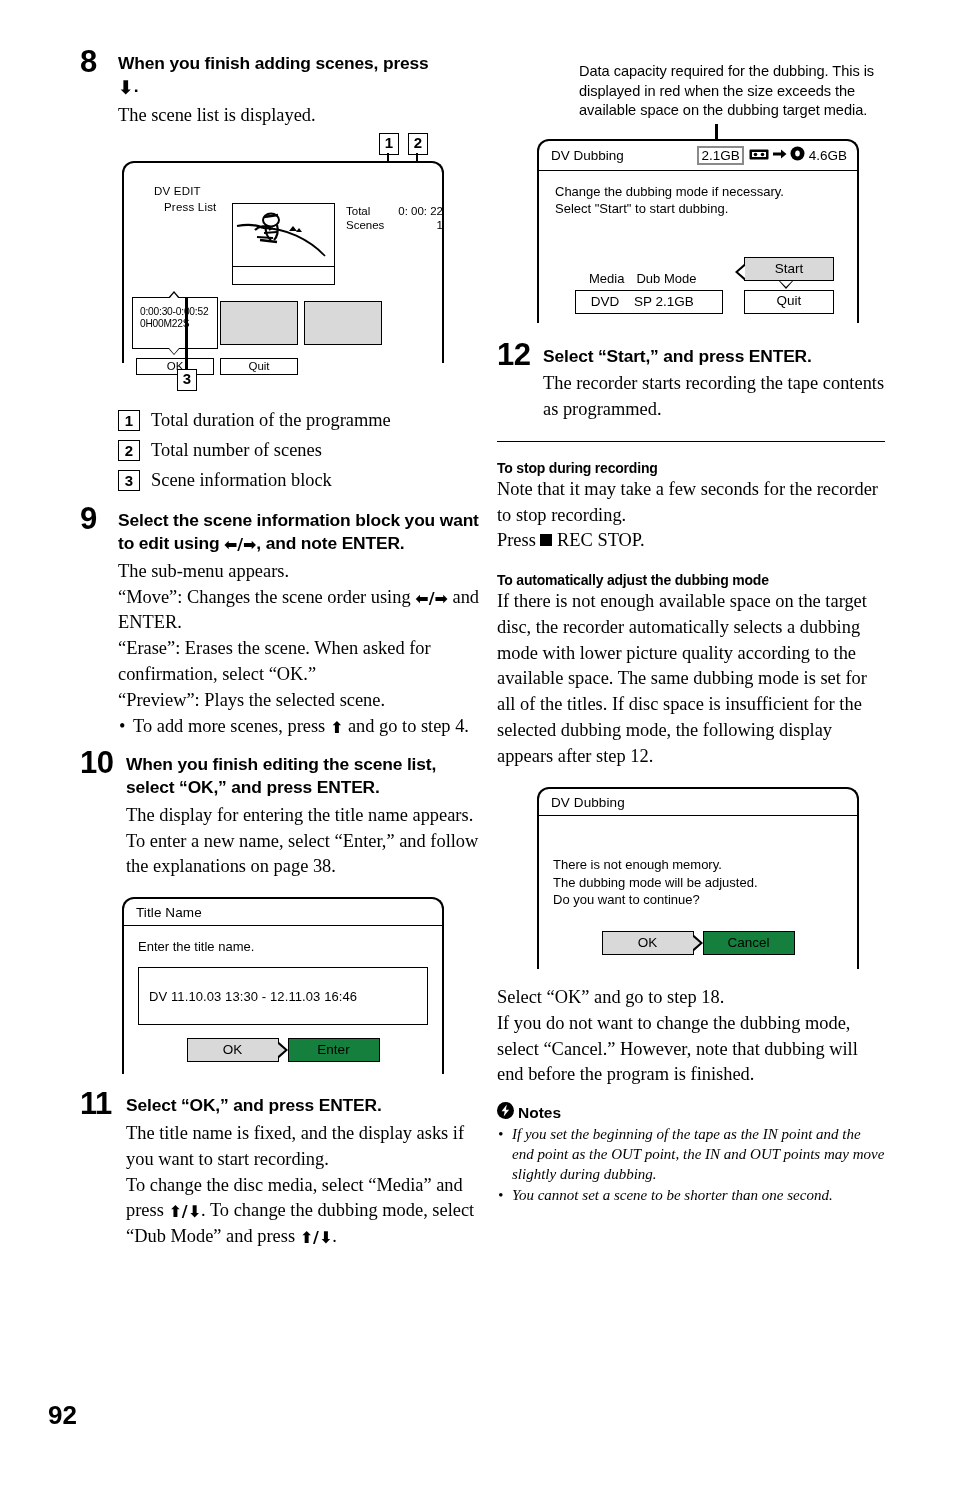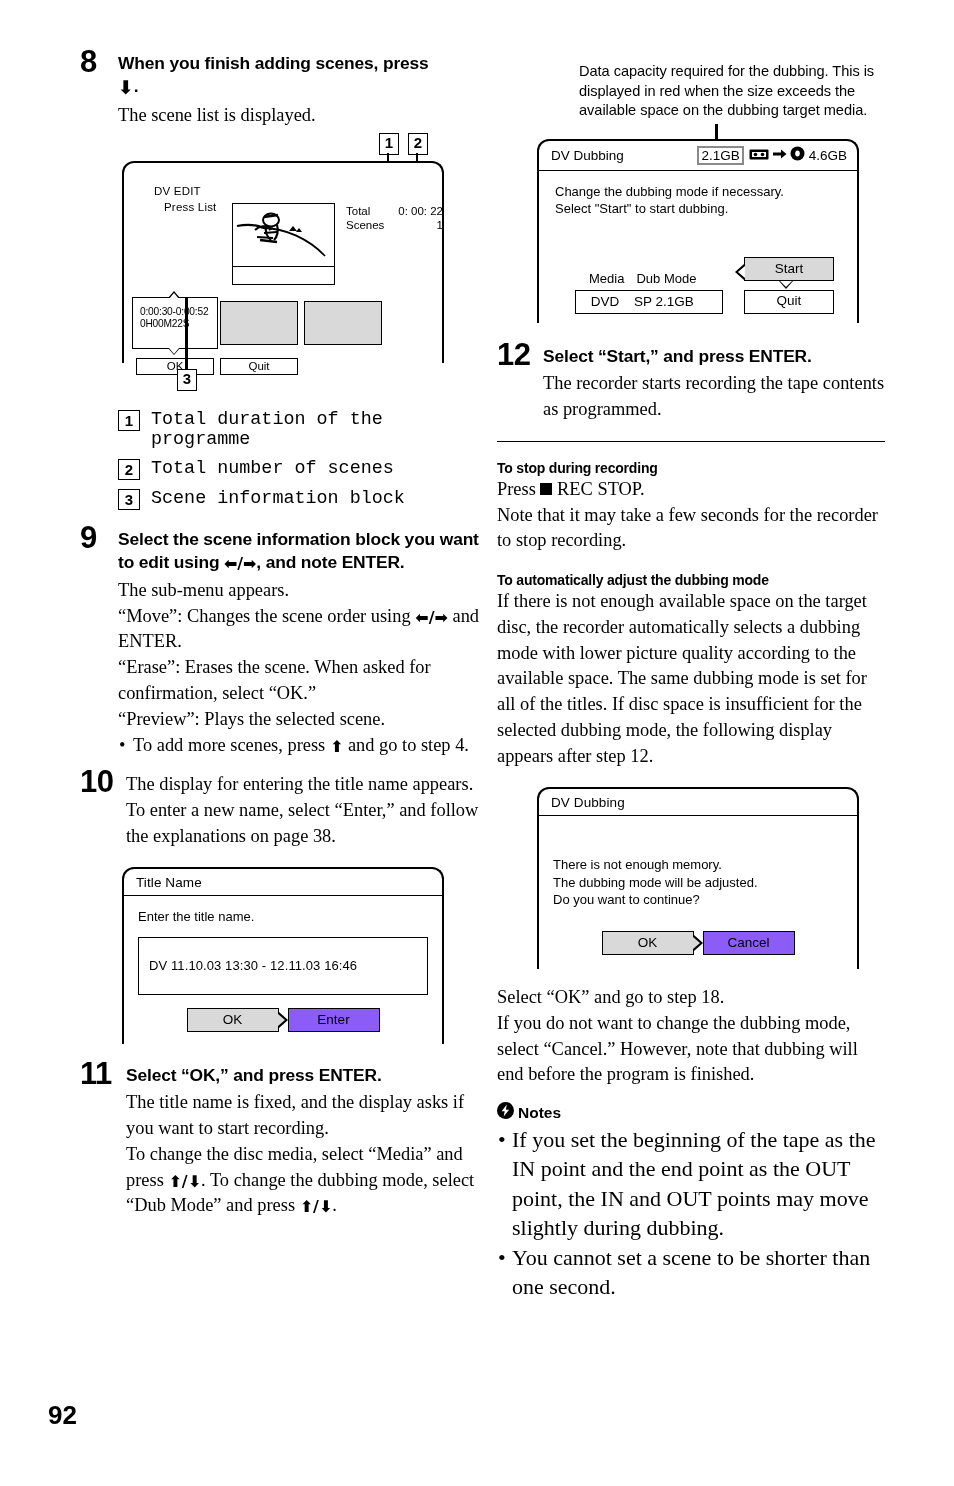--- a/index.html
+++ b/index.html
@@ -119,21 +119,21 @@
     font-family: "Liberation Sans", sans-serif;
     font-weight: bold;
     font-size: 15px;
     line-height: 17px;
     min-width: 14px;
     text-align: center;
     padding: 1px 3px 1px 3px;
     background: #fff;
   }
   .callout-label {
-    font-family: Liberation Mono, monospace;
+    font-family: Liberation Serif, serif;
     font-size: 18.4px;
     line-height: 20px;
     margin-left: 11px;
   }
 
   
   .fig-scenelist {
     position: relative;
     margin-left: 42px;
     margin-top: 10px;
@@ -316,21 +316,21 @@
     padding: 13px 0 12px 0;
   }
   .btn {
     border: 1.8px solid #000;
     box-sizing: border-box;
     font-family: "Liberation Sans", sans-serif;
     font-size: 13.5px;
     text-align: center;
     padding: 3px 0 4px 0;
     width: 92px;
-    background: #8b5cf6;
+    background: #15803d;
     position: relative;
   }
   .btn.sel {
     background: #d9d9d9;
   }
   .btn.sel:after {
     content: "";
     position: absolute;
     right: -10px;
     top: 50%;
@@ -497,22 +497,23 @@
     margin-top: 14px;
     margin-bottom: 2px;
   }
   .notes-head .t {
     font-family: "Liberation Sans", sans-serif;
     font-weight: bold;
     font-size: 15.5px;
   }
   .notes-list {
     font-family: "Liberation Serif", serif;
-    font-size: 22px;
+    font-size: 15px;
     line-height: 1.33;
+    font-style: italic;
   }
   .notes-list .li {
     position: relative;
     padding-left: 15px;
     margin-bottom: 1px;
   }
   .notes-list .li:before {
     content: "\2022";
     position: absolute;
     left: 1px;
@@ -636,20 +637,21 @@
           <p>“Erase”: Erases the scene. When asked for confirmation, select “OK.”</p>
           <p>“Preview”: Plays the selected scene.</p>
           <p class="bullet-li"><span>To add more scenes, press </span><span class="arr">⬆</span><span> and go to step 4.</span></p>
         </div>
       </div>
     </div>
 
     <div class="step" style="margin-top:14px;">
       <div class="step-num">10</div>
       <div class="step-body wide">
+        <div class="step-head">When you finish editing the scene list, select “OK,” and press ENTER.</div>
         <div class="step-text" style="margin-top:4px;">The display for entering the title name appears. To enter a new name, select “Enter,” and follow the explanations on page 38.</div>
       </div>
     </div>
 
     <div class="dlg" style="margin-left:42px; margin-top:17px; width:322px;">
       <div class="dlg-title">Title Name</div>
       <div class="dlg-body">
         <div>Enter the title name.</div>
         <div class="name-field">DV 11.10.03 13:30 - 12.11.03 16:46</div>
       </div>
@@ -731,22 +733,22 @@
         <div class="step-head">Select “Start,” and press ENTER.</div>
         <div class="step-text" style="margin-top:4px;">The recorder starts recording the tape contents as programmed.</div>
       </div>
     </div>
 
     <hr class="hr-rule">
 
     <div>
       <div class="sec-head">To stop during recording</div>
       <div class="body-text">
+        <p>Note that it may take a few seconds for the recorder to stop recording.</p>
         <p><span>Press </span><span class="sq-stop"></span><span> REC STOP.</span></p>
-        <p>Note that it may take a few seconds for the recorder to stop recording.</p>
       </div>
     </div>
 
     <div style="margin-top:18px;">
       <div class="sec-head">To automatically adjust the dubbing mode</div>
       <div class="body-text">If there is not enough available space on the target disc, the recorder automatically selects a dubbing mode with lower picture quality according to the available space. The same dubbing mode is set for all of the titles. If disc space is insufficient for the selected dubbing mode, the following display appears after step 12.</div>
     </div>
 
     <div class="dlg" style="margin-left:40px; margin-top:18px; width:322px;">
       <div class="dlg-title">DV Dubbing</div>

